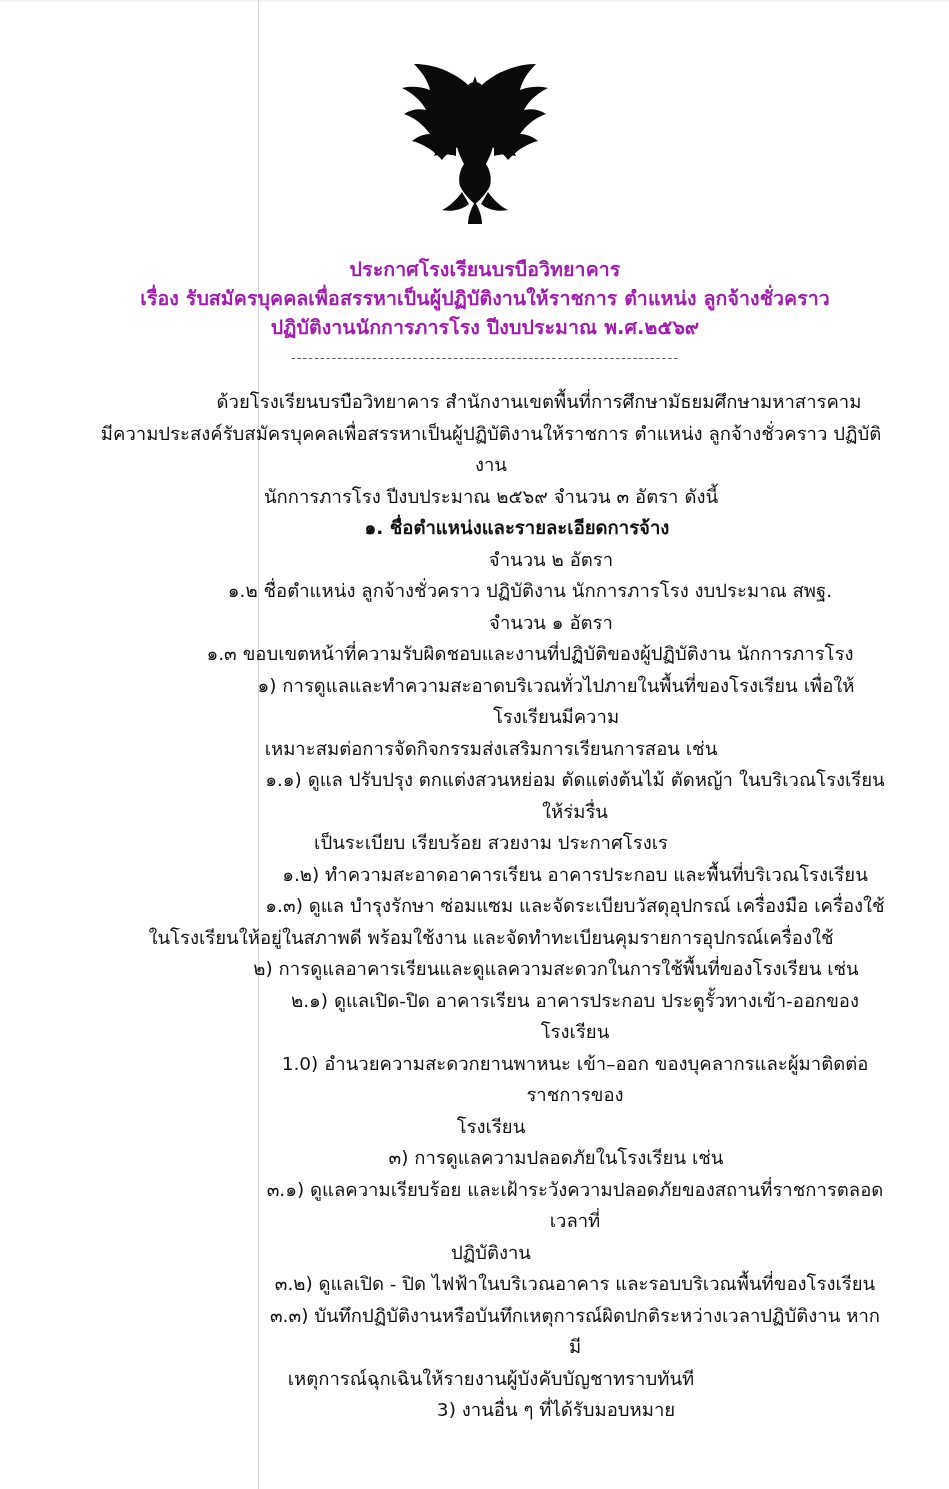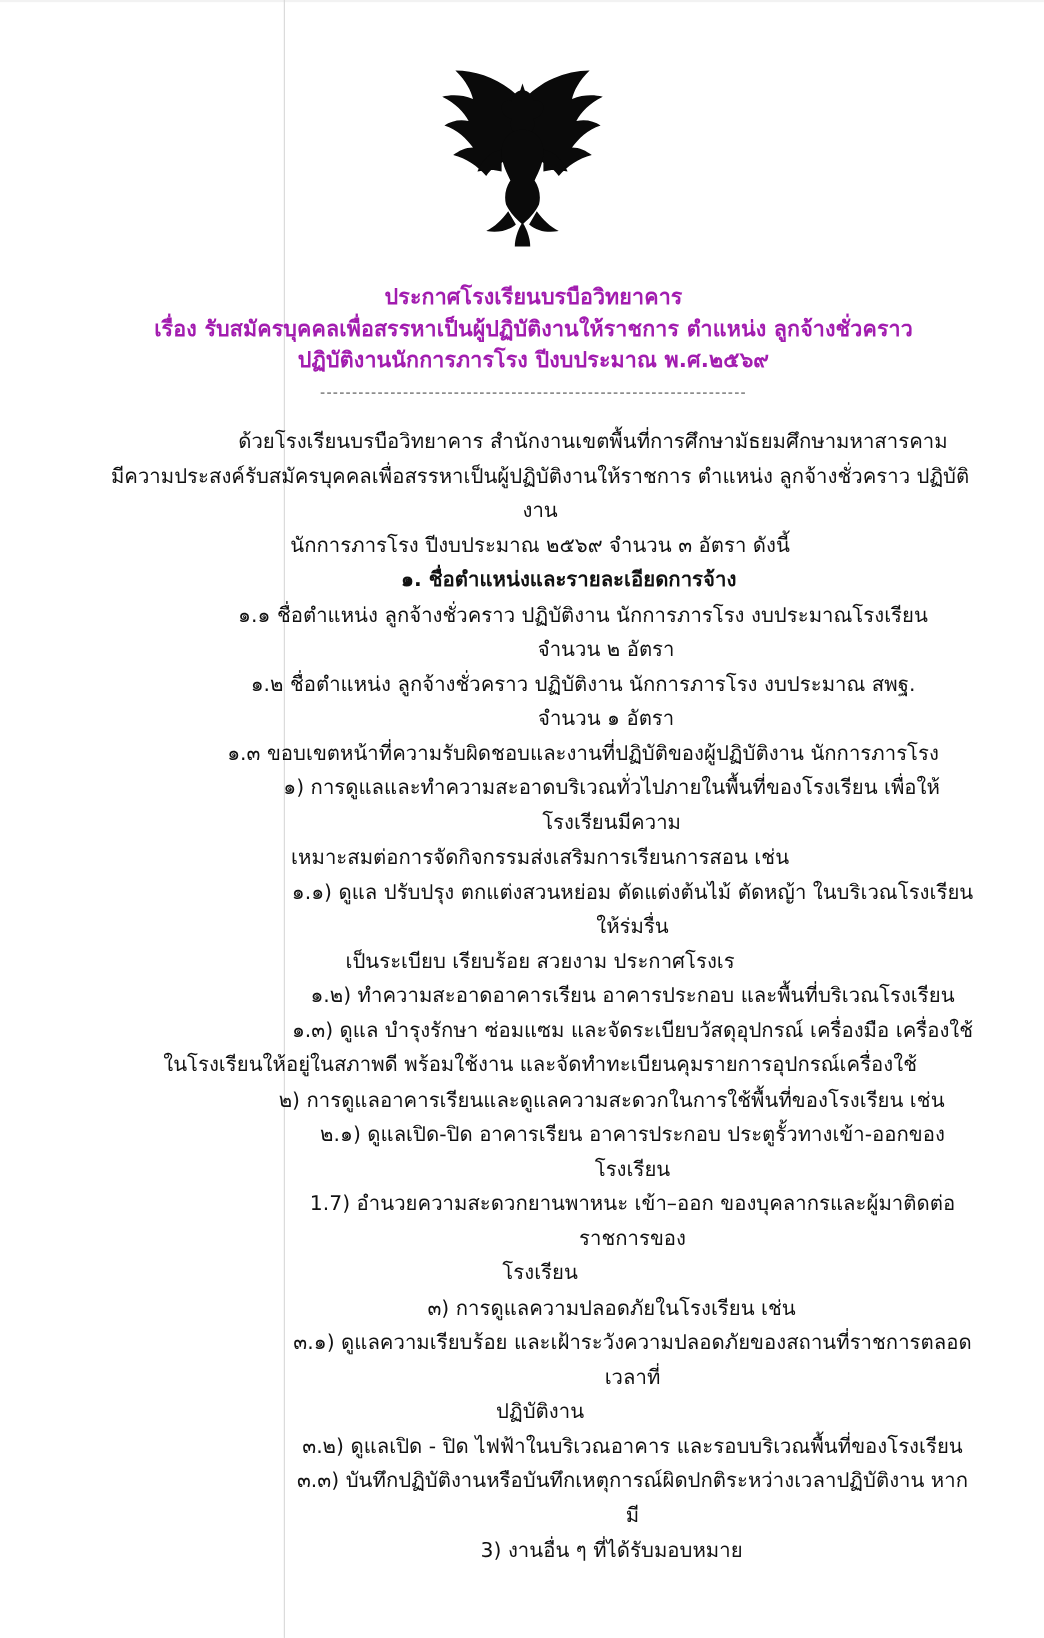--- a/index.html
+++ b/index.html
@@ -144,38 +144,38 @@
       <div class="line l2">เรื่อง  รับสมัครบุคคลเพื่อสรรหาเป็นผู้ปฏิบัติงานให้ราชการ ตำแหน่ง ลูกจ้างชั่วคราว</div>
       <div class="line l3">ปฏิบัติงานนักการภารโรง ปีงบประมาณ พ.ศ.๒๕๖๙</div>
       <div class="rule">-------------------------------------------------------------------</div>
     </div>
 
     <div class="body">
       <p class="p ind-para">ด้วยโรงเรียนบรบือวิทยาคาร สำนักงานเขตพื้นที่การศึกษามัธยมศึกษามหาสารคาม</p>
       <p class="p hang-0">มีความประสงค์รับสมัครบุคคลเพื่อสรรหาเป็นผู้ปฏิบัติงานให้ราชการ ตำแหน่ง ลูกจ้างชั่วคราว ปฏิบัติงาน</p>
       <p class="p hang-0">นักการภารโรง ปีงบประมาณ ๒๕๖๙ จำนวน ๓ อัตรา ดังนี้</p>
       <p class="p head-sec">๑. ชื่อตำแหน่งและรายละเอียดการจ้าง</p>
-      <p class="p ind-l1">๑.๑ ชื่อตำแหน่ง ลูกจ้างชั่วคราว ปฏิบัติงาน นักการภารโรง งบประมาณโรงเรียน</p>
       <p class="p ind-l1b">จำนวน ๒ อัตรา</p>
       <p class="p ind-l1">๑.๒ ชื่อตำแหน่ง ลูกจ้างชั่วคราว ปฏิบัติงาน นักการภารโรง งบประมาณ สพฐ.</p>
       <p class="p ind-l1b">จำนวน ๑ อัตรา</p>
       <p class="p ind-l1">๑.๓ ขอบเขตหน้าที่ความรับผิดชอบและงานที่ปฏิบัติของผู้ปฏิบัติงาน นักการภารโรง</p>
       <p class="p ind-l2">๑) การดูแลและทำความสะอาดบริเวณทั่วไปภายในพื้นที่ของโรงเรียน เพื่อให้โรงเรียนมีความ</p>
       <p class="p hang-0">เหมาะสมต่อการจัดกิจกรรมส่งเสริมการเรียนการสอน เช่น</p>
       <p class="p ind-l2h">๑.๑) ดูแล ปรับปรุง ตกแต่งสวนหย่อม ตัดแต่งต้นไม้ ตัดหญ้า ในบริเวณโรงเรียนให้ร่มรื่น</p>
       <p class="p hang-0">เป็นระเบียบ เรียบร้อย สวยงาม ประกาศโรงเร</p>
       <p class="p ind-l2h">๑.๒) ทำความสะอาดอาคารเรียน อาคารประกอบ และพื้นที่บริเวณโรงเรียน</p>
       <p class="p ind-l2h">๑.๓) ดูแล บำรุงรักษา ซ่อมแซม และจัดระเบียบวัสดุอุปกรณ์ เครื่องมือ เครื่องใช้</p>
       <p class="p hang-0">ในโรงเรียนให้อยู่ในสภาพดี พร้อมใช้งาน และจัดทำทะเบียนคุมรายการอุปกรณ์เครื่องใช้</p>
       <p class="p ind-l2">๒) การดูแลอาคารเรียนและดูแลความสะดวกในการใช้พื้นที่ของโรงเรียน เช่น</p>
       <p class="p ind-l2h">๒.๑) ดูแลเปิด-ปิด อาคารเรียน อาคารประกอบ ประตูรั้วทางเข้า-ออกของโรงเรียน</p>
-      <p class="p ind-l2h">1.7) อำนวยความสะดวกยานพาหนะ เข้า–ออก ของบุคลากรและผู้มาติดต่อราชการของ</p>
+      <p class="p ind-l2h">1.0) อำนวยความสะดวกยานพาหนะ เข้า–ออก ของบุคลากรและผู้มาติดต่อราชการของ</p>
       <p class="p hang-0">โรงเรียน</p>
       <p class="p ind-l2">๓) การดูแลความปลอดภัยในโรงเรียน เช่น</p>
       <p class="p ind-l2h">๓.๑) ดูแลความเรียบร้อย และเฝ้าระวังความปลอดภัยของสถานที่ราชการตลอดเวลาที่</p>
       <p class="p hang-0">ปฏิบัติงาน</p>
       <p class="p ind-l2h">๓.๒) ดูแลเปิด - ปิด ไฟฟ้าในบริเวณอาคาร และรอบบริเวณพื้นที่ของโรงเรียน</p>
       <p class="p ind-l2h">๓.๓) บันทึกปฏิบัติงานหรือบันทึกเหตุการณ์ผิดปกติระหว่างเวลาปฏิบัติงาน หากมี</p>
+      <p class="p hang-0">เหตุการณ์ฉุกเฉินให้รายงานผู้บังคับบัญชาทราบทันที</p>
       <p class="p ind-l2">3) งานอื่น ๆ ที่ได้รับมอบหมาย</p>
     </div>
 
   </div>
 </div>
 
 </body></html>

